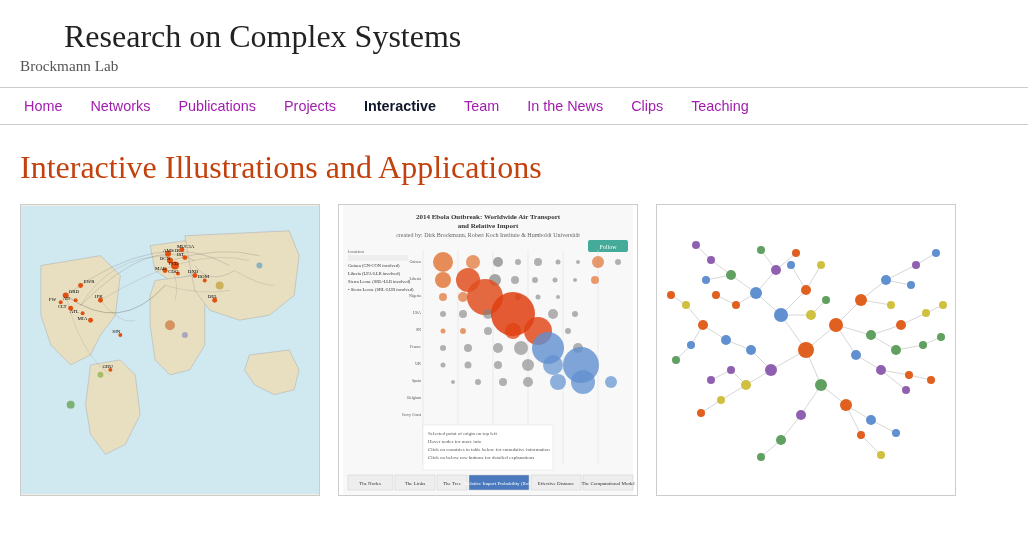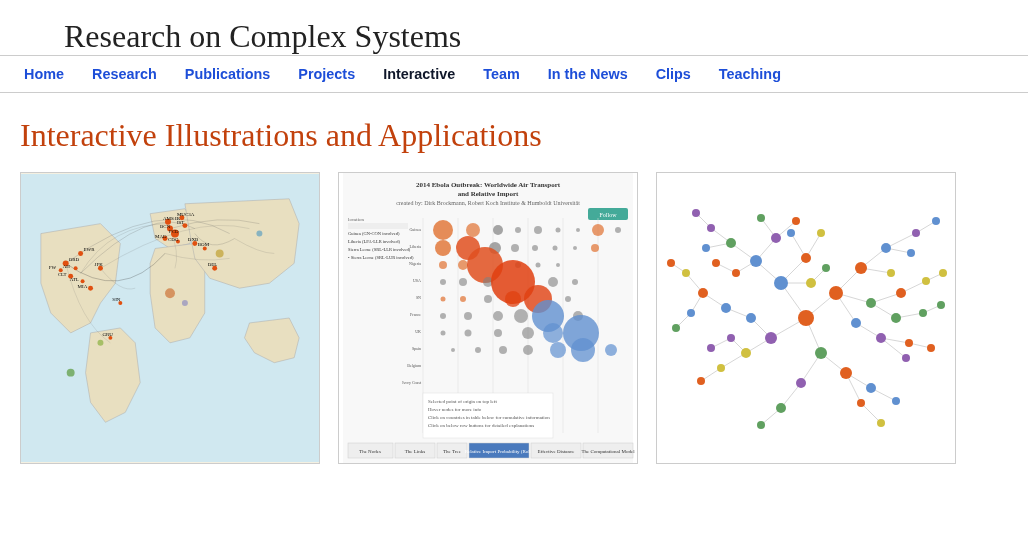--- a/index.html
+++ b/index.html
@@ -8,24 +8,23 @@
     .site-header { padding: 18px 20px 0 20px; }
     .site-title { font-size: 2rem; font-weight: normal; color: #222; margin-left: 44px; }
     .site-subtitle { font-size: 0.95rem; color: #555; margin-top: 2px; margin-bottom: 12px; }
 
     nav { border-top: 1px solid #ccc; border-bottom: 1px solid #ccc; }
     nav ul { list-style: none; display: flex; align-items: center; padding: 0 10px; }
     nav ul li a {
       display: block;
       padding: 10px 14px;
       text-decoration: none;
-      color: #1d4ed8;
+      color: #a21caf;
       font-family: Arial, sans-serif;
       font-size: 0.9rem;
-      font-weight: bold;
     }
     nav ul li a.active { font-weight: bold; color: #0f172a; }
 
     .main-content { padding: 24px 20px; }
     .page-title { font-size: 2rem; font-weight: normal; color: #c2410c; margin-bottom: 18px; }
     .section-subtitle { font-size: 1.15rem; font-weight: normal; color: #333; margin-bottom: 22px; }
 
     .gallery { display: flex; gap: 18px; flex-wrap: wrap; }
     .gallery-item {
       border: 1px solid #ccc;
@@ -63,29 +62,30 @@
       position: relative;
       overflow: hidden;
     }
     .network-viz svg { width: 100%; height: 100%; }
   </style>
 </head>
 <body>
 
 <div class="site-header">
   <div class="site-title">Research on Complex Systems</div>
+  <div class="site-subtitle">Brockmann Lab</div>
 </div>
 
 <nav>
   <ul id="nav-list">
       <li>
         <a href="#">Home</a>
       </li>
       <li>
-        <a href="#">Research</a>
+        <a href="#">Networks</a>
       </li>
       <li>
         <a href="#">Publications</a>
       </li>
       <li>
         <a href="#">Projects</a>
       </li>
       <li>
         <a href="#" class="active">Interactive</a>
       </li>

